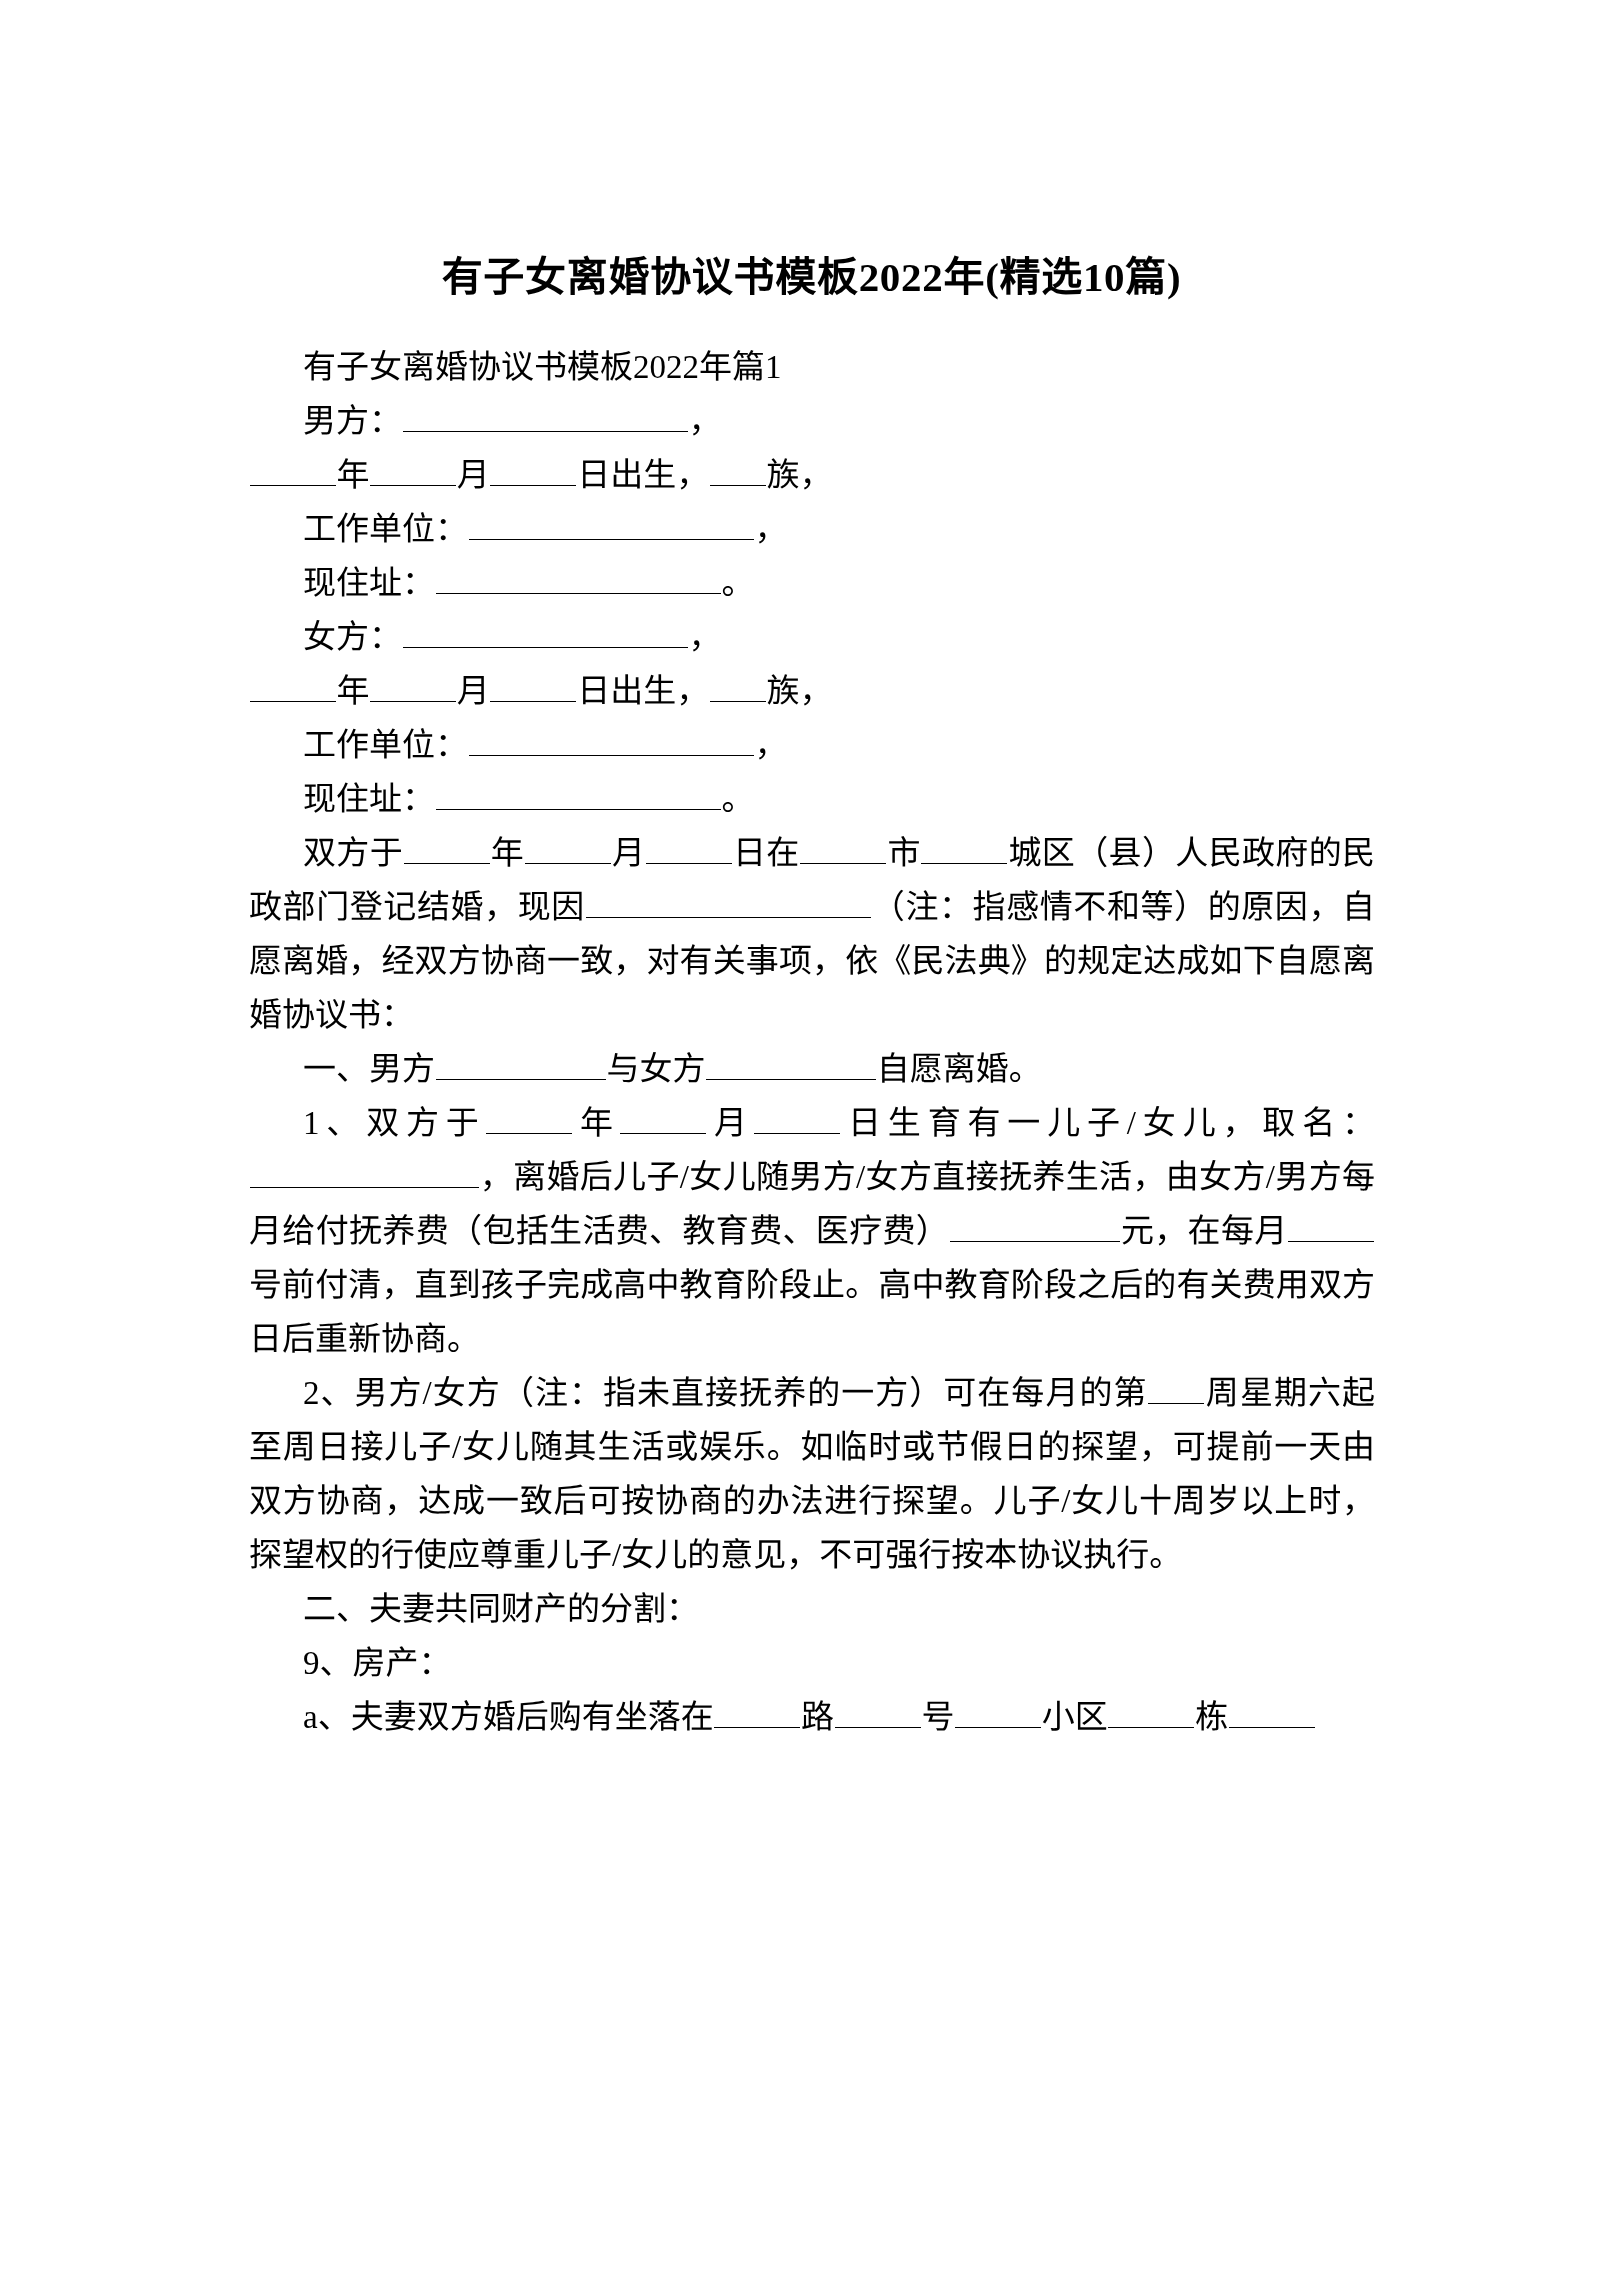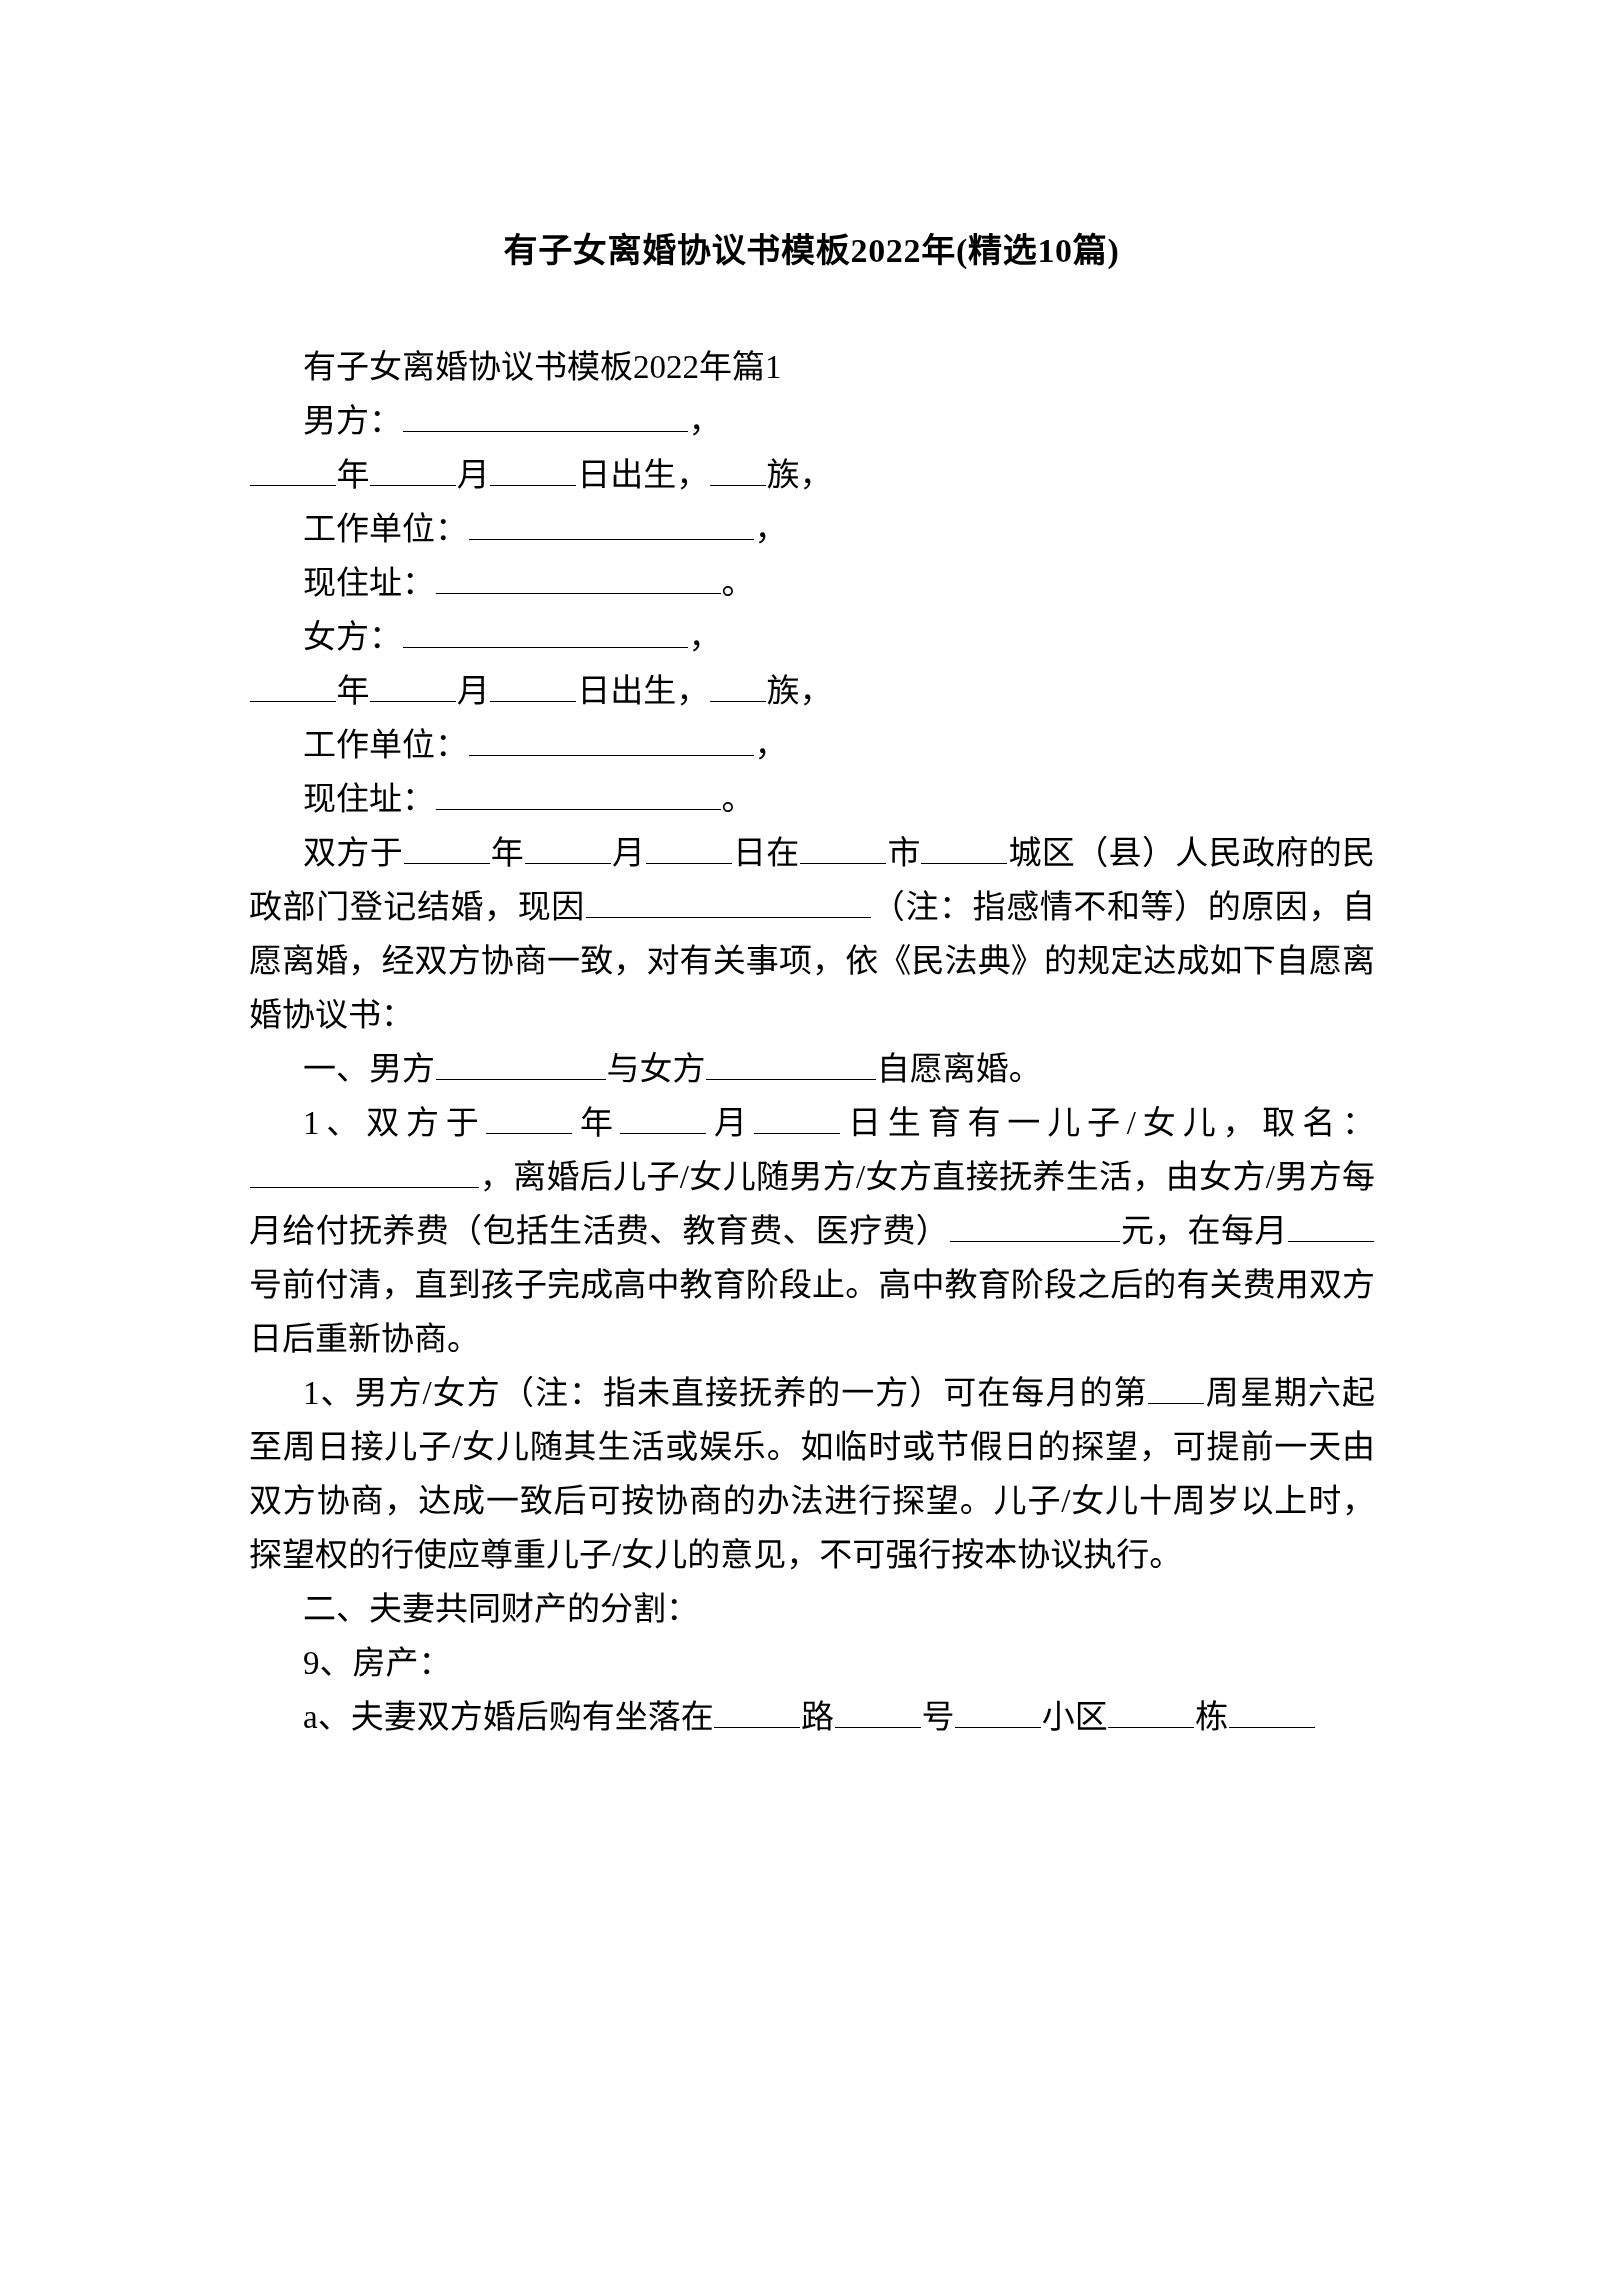--- a/index.html
+++ b/index.html
@@ -17,24 +17,24 @@
     box-sizing: border-box;
     overflow: hidden;
     font-family: "Liberation Serif", "DejaVu Serif", serif;
     color: #000000;
   }
 
   
   .doc-title {
     position: absolute;
     left: 0;
-    top: 207px;
+    top: 225px;
     width: 1623px;
     text-align: center;
-    font-size: 34px;
+    font-size: 41px;
     line-height: 1.25;
     font-weight: 700;
     letter-spacing: 0.7px;
     white-space: nowrap;
   }
 
   
   .body-block {
     position: absolute;
     left: 249px;
@@ -127,21 +127,21 @@
     <p class="para">
       <span>一、男方</span><span class="blank b-xl"></span><span>与女方</span><span class="blank b-xl"></span><span>自愿离婚。</span>
     </p>
 
 
     <p class="para">
       <span>1、双方于</span><span class="blank b-md"></span><span>年</span><span class="blank b-md"></span><span>月</span><span class="blank b-md"></span><span>日生育有一儿子/女儿，取名：</span><span class="blank b-xxl"></span><span>，离婚后儿子/女儿随男方/女方直接抚养生活，由女方/男方每月给付抚养费（包括生活费、教育费、医疗费）</span><span class="blank b-xl"></span><span>元，在每月</span><span class="blank b-md"></span><span>号前付清，直到孩子完成高中教育阶段止。高中教育阶段之后的有关费用双方日后重新协商。</span>
     </p>
 
     <p class="para">
-      <span>1、男方/女方（注：指未直接抚养的一方）可在每月的第</span><span class="blank b-sm"></span><span>周星期六起至周日接儿子/女儿随其生活或娱乐。如临时或节假日的探望，可提前一天由双方协商，达成一致后可按协商的办法进行探望。儿子/女儿十周岁以上时，探望权的行使应尊重儿子/女儿的意见，不可强行按本协议执行。</span>
+      <span>2、男方/女方（注：指未直接抚养的一方）可在每月的第</span><span class="blank b-sm"></span><span>周星期六起至周日接儿子/女儿随其生活或娱乐。如临时或节假日的探望，可提前一天由双方协商，达成一致后可按协商的办法进行探望。儿子/女儿十周岁以上时，探望权的行使应尊重儿子/女儿的意见，不可强行按本协议执行。</span>
     </p>
 
     <p class="para">
       <span>二、夫妻共同财产的分割：</span>
     </p>
 
     <p class="para">
       <span>9、房产：</span>
     </p>
 

